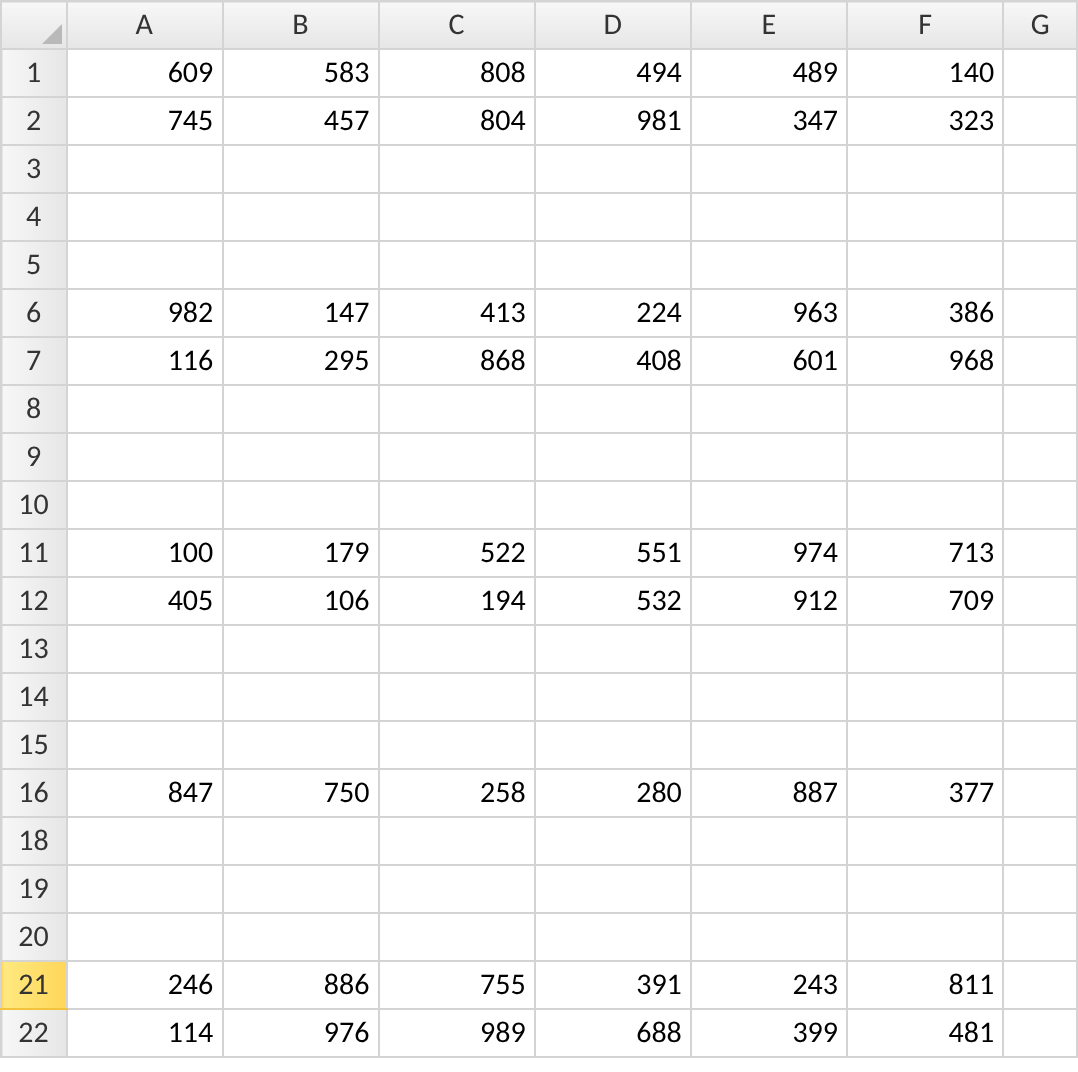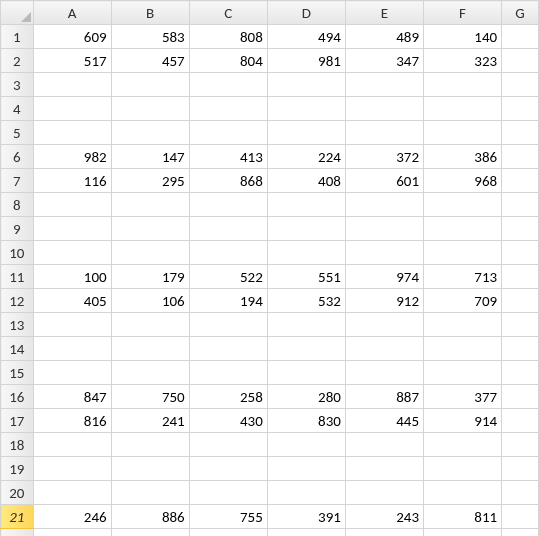--- a/index.html
+++ b/index.html
@@ -48,21 +48,20 @@
       background: linear-gradient(to right,#f7f7f7,#e6e6e6);
       text-align: center;
       color: #333;
       width: 30px;
       font-weight: normal;
     }
     .row-header.active {
       background: linear-gradient(to right,#ffe97f,#ffd65a);
       border-top: 1px solid #f2c43d;
       border-bottom: 1px solid #f2c43d;
-      font-style: italic;
     }
     .cell {
       background: #fff;
       text-align: right;
       color: #000;
       width: 72px;
     }
     .cell.narrow { width: 34px; }
   </style>
 </head>
@@ -88,21 +87,21 @@
       <div class="cell">609</div>
       <div class="cell">583</div>
       <div class="cell">808</div>
       <div class="cell">494</div>
       <div class="cell">489</div>
       <div class="cell">140</div>
       <div class="cell narrow"></div>
     </div>
     <div class="row">
       <div class="row-header">2</div>
-      <div class="cell">517</div>
+      <div class="cell">745</div>
       <div class="cell">457</div>
       <div class="cell">804</div>
       <div class="cell">981</div>
       <div class="cell">347</div>
       <div class="cell">323</div>
       <div class="cell narrow"></div>
     </div>
     <div class="row">
       <div class="row-header">3</div>
       <div class="cell"></div>
@@ -132,21 +131,21 @@
       <div class="cell"></div>
       <div class="cell"></div>
       <div class="cell narrow"></div>
     </div>
     <div class="row">
       <div class="row-header">6</div>
       <div class="cell">982</div>
       <div class="cell">147</div>
       <div class="cell">413</div>
       <div class="cell">224</div>
-      <div class="cell">372</div>
+      <div class="cell">963</div>
       <div class="cell">386</div>
       <div class="cell narrow"></div>
     </div>
     <div class="row">
       <div class="row-header">7</div>
       <div class="cell">116</div>
       <div class="cell">295</div>
       <div class="cell">868</div>
       <div class="cell">408</div>
       <div class="cell">601</div>
@@ -237,30 +236,20 @@
       <div class="row-header">16</div>
       <div class="cell">847</div>
       <div class="cell">750</div>
       <div class="cell">258</div>
       <div class="cell">280</div>
       <div class="cell">887</div>
       <div class="cell">377</div>
       <div class="cell narrow"></div>
     </div>
     <div class="row">
-      <div class="row-header">17</div>
-      <div class="cell">816</div>
-      <div class="cell">241</div>
-      <div class="cell">430</div>
-      <div class="cell">830</div>
-      <div class="cell">445</div>
-      <div class="cell">914</div>
-      <div class="cell narrow"></div>
-    </div>
-    <div class="row">
       <div class="row-header">18</div>
       <div class="cell"></div>
       <div class="cell"></div>
       <div class="cell"></div>
       <div class="cell"></div>
       <div class="cell"></div>
       <div class="cell"></div>
       <div class="cell narrow"></div>
     </div>
     <div class="row">

